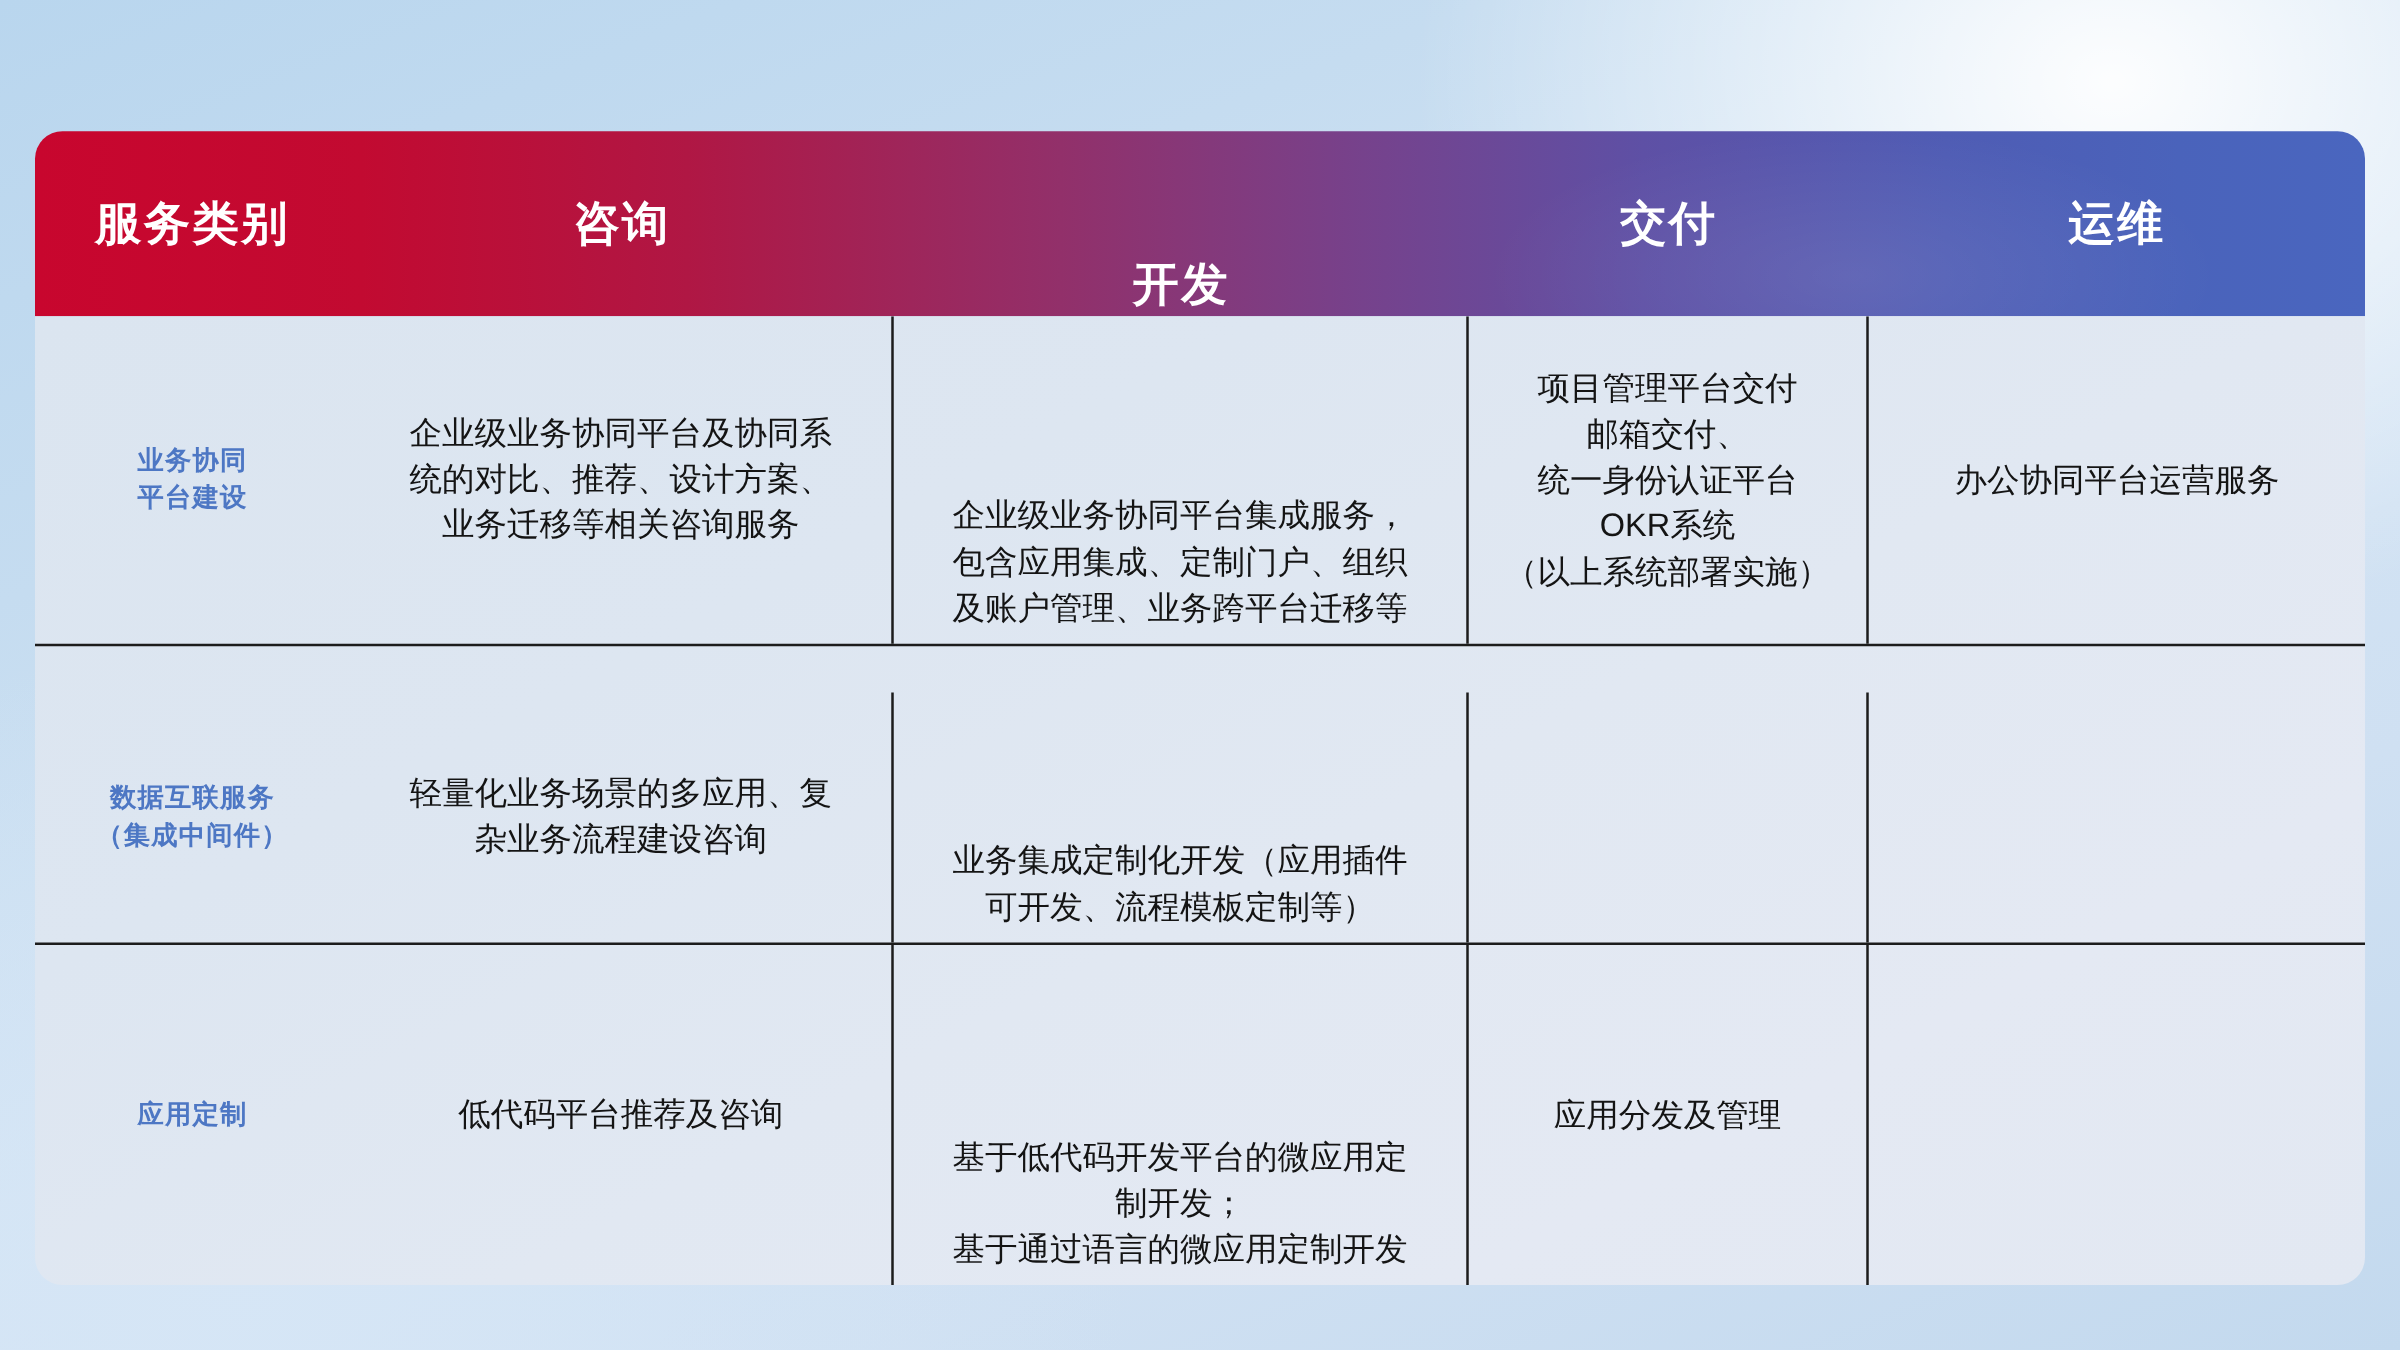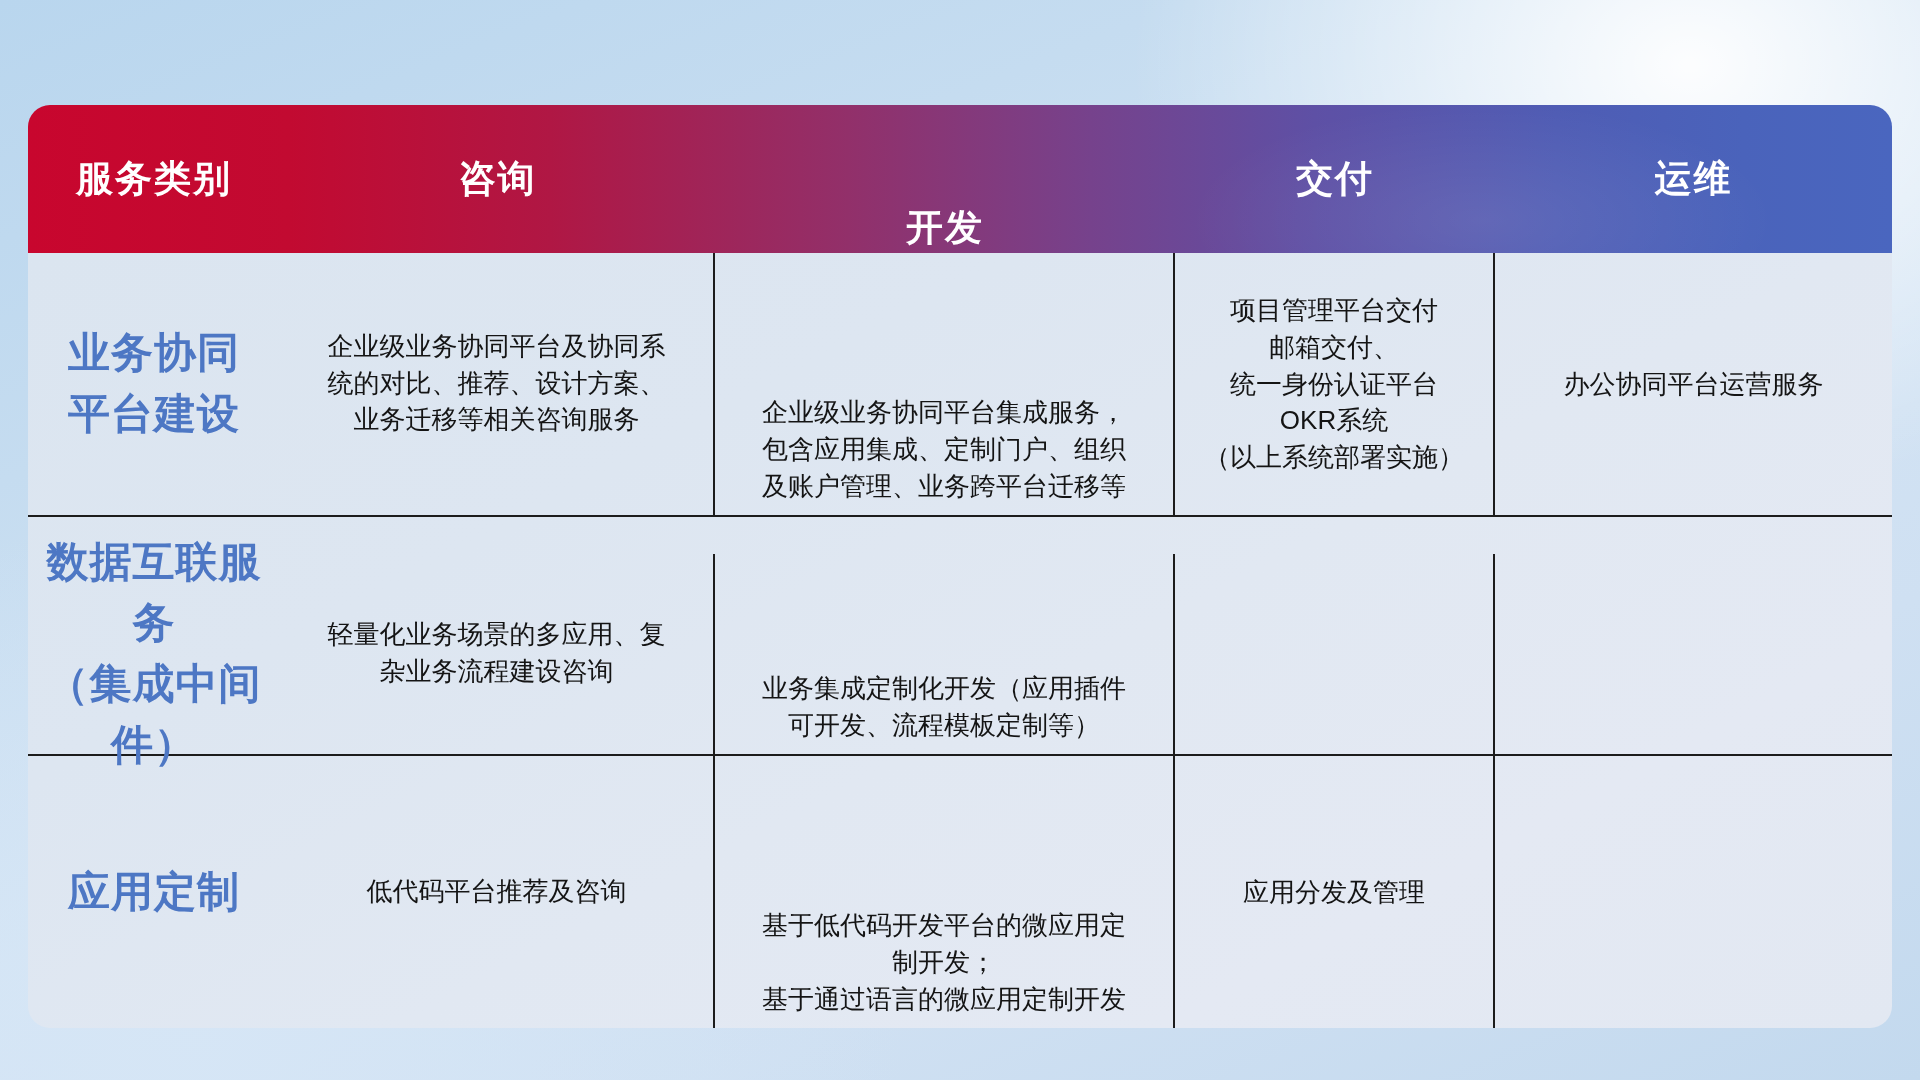--- a/index.html
+++ b/index.html
@@ -93,21 +93,21 @@
     font-size: 26px;
     line-height: 1.42;
     white-space: pre-line;
   }
   .td:last-child { border-right: none; text-align: right; }
 
   .td.cat {
     border-right: none;
     color: #4d77c4;
     font-weight: 700;
-    font-size: 42px;
+    font-size: 21px;
     line-height: 1.45;
     letter-spacing: 1px;
   }
   .td.consult { border-right: 2px solid #1c1c1c; font-family: Liberation Serif, serif; }
 
   
   .c0 { width: 252px; }
   .c1 { width: 435px; }
   .c2 { width: 460px; align-items: flex-end; }
   .c3 { width: 320px; }

